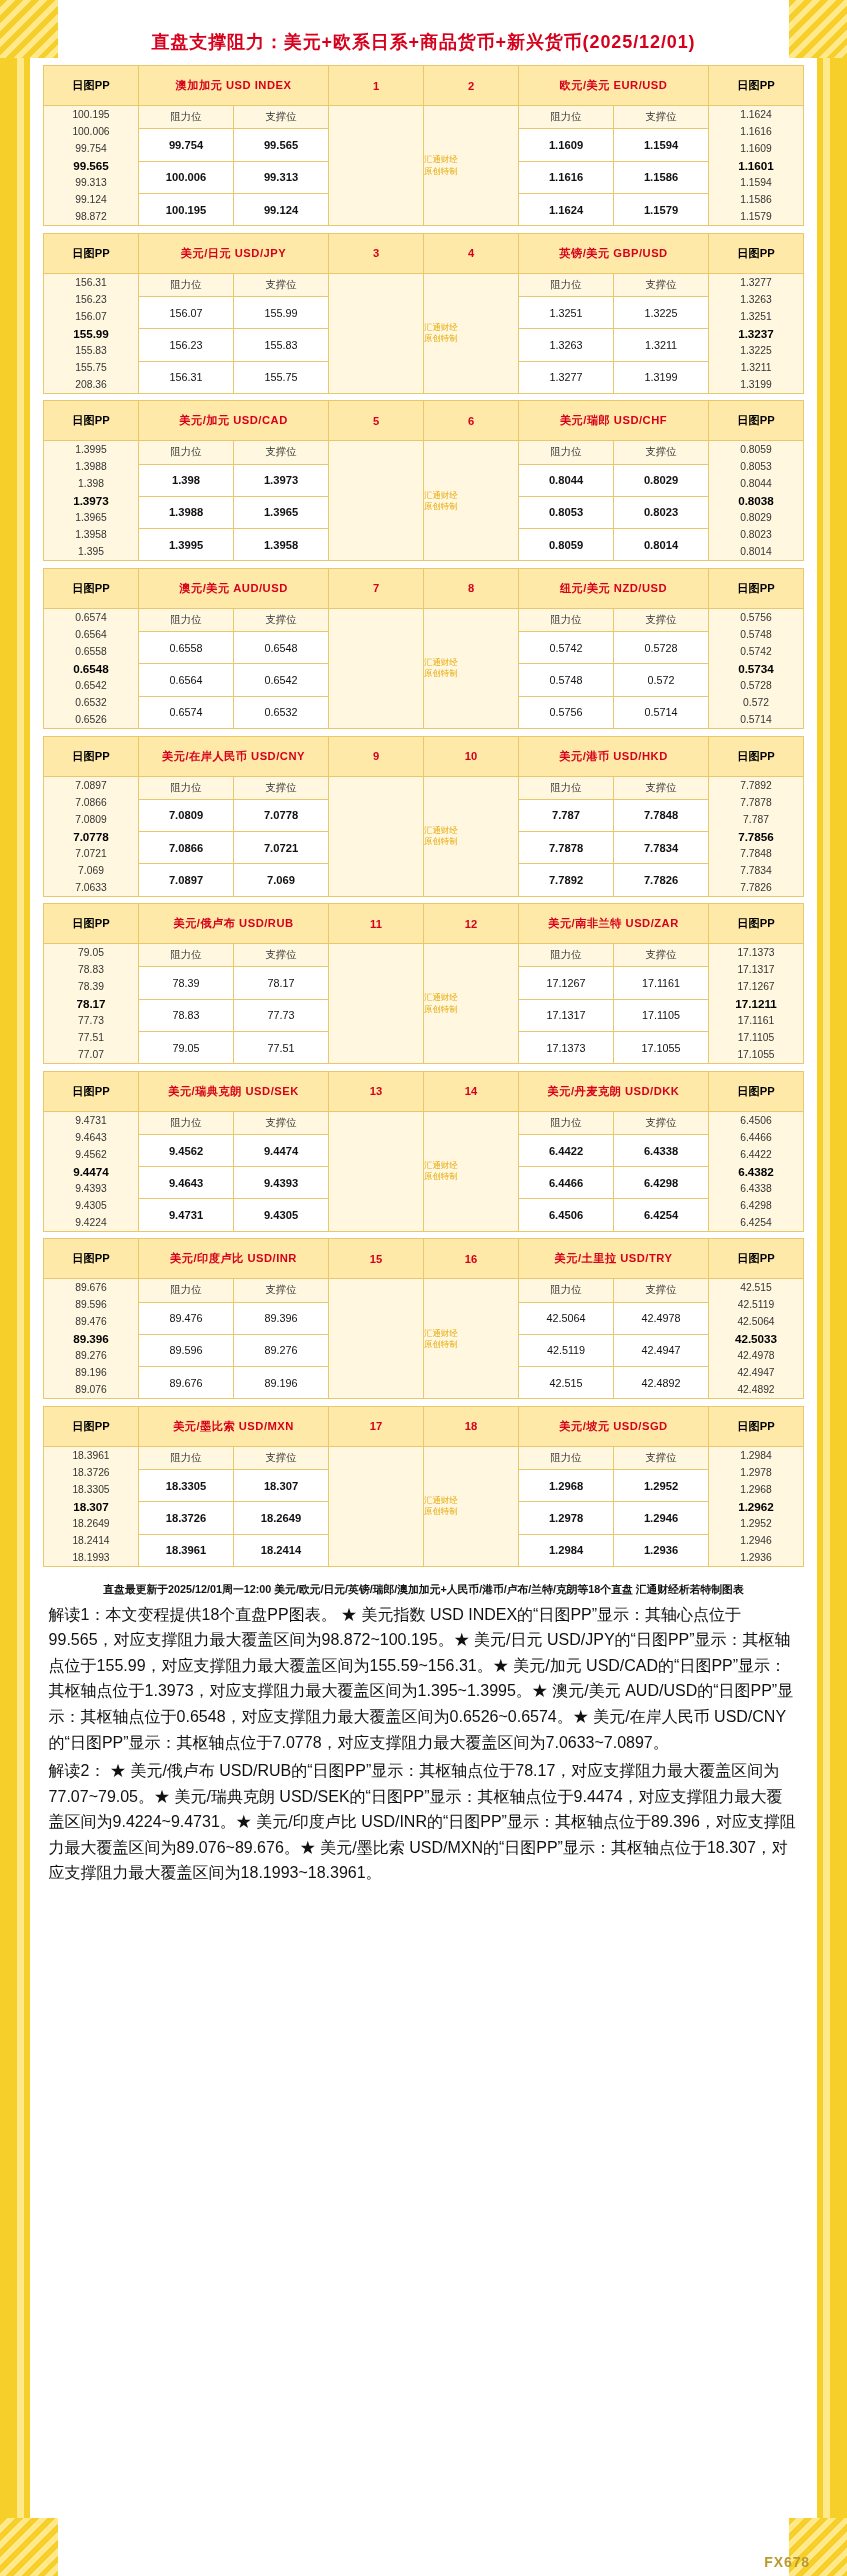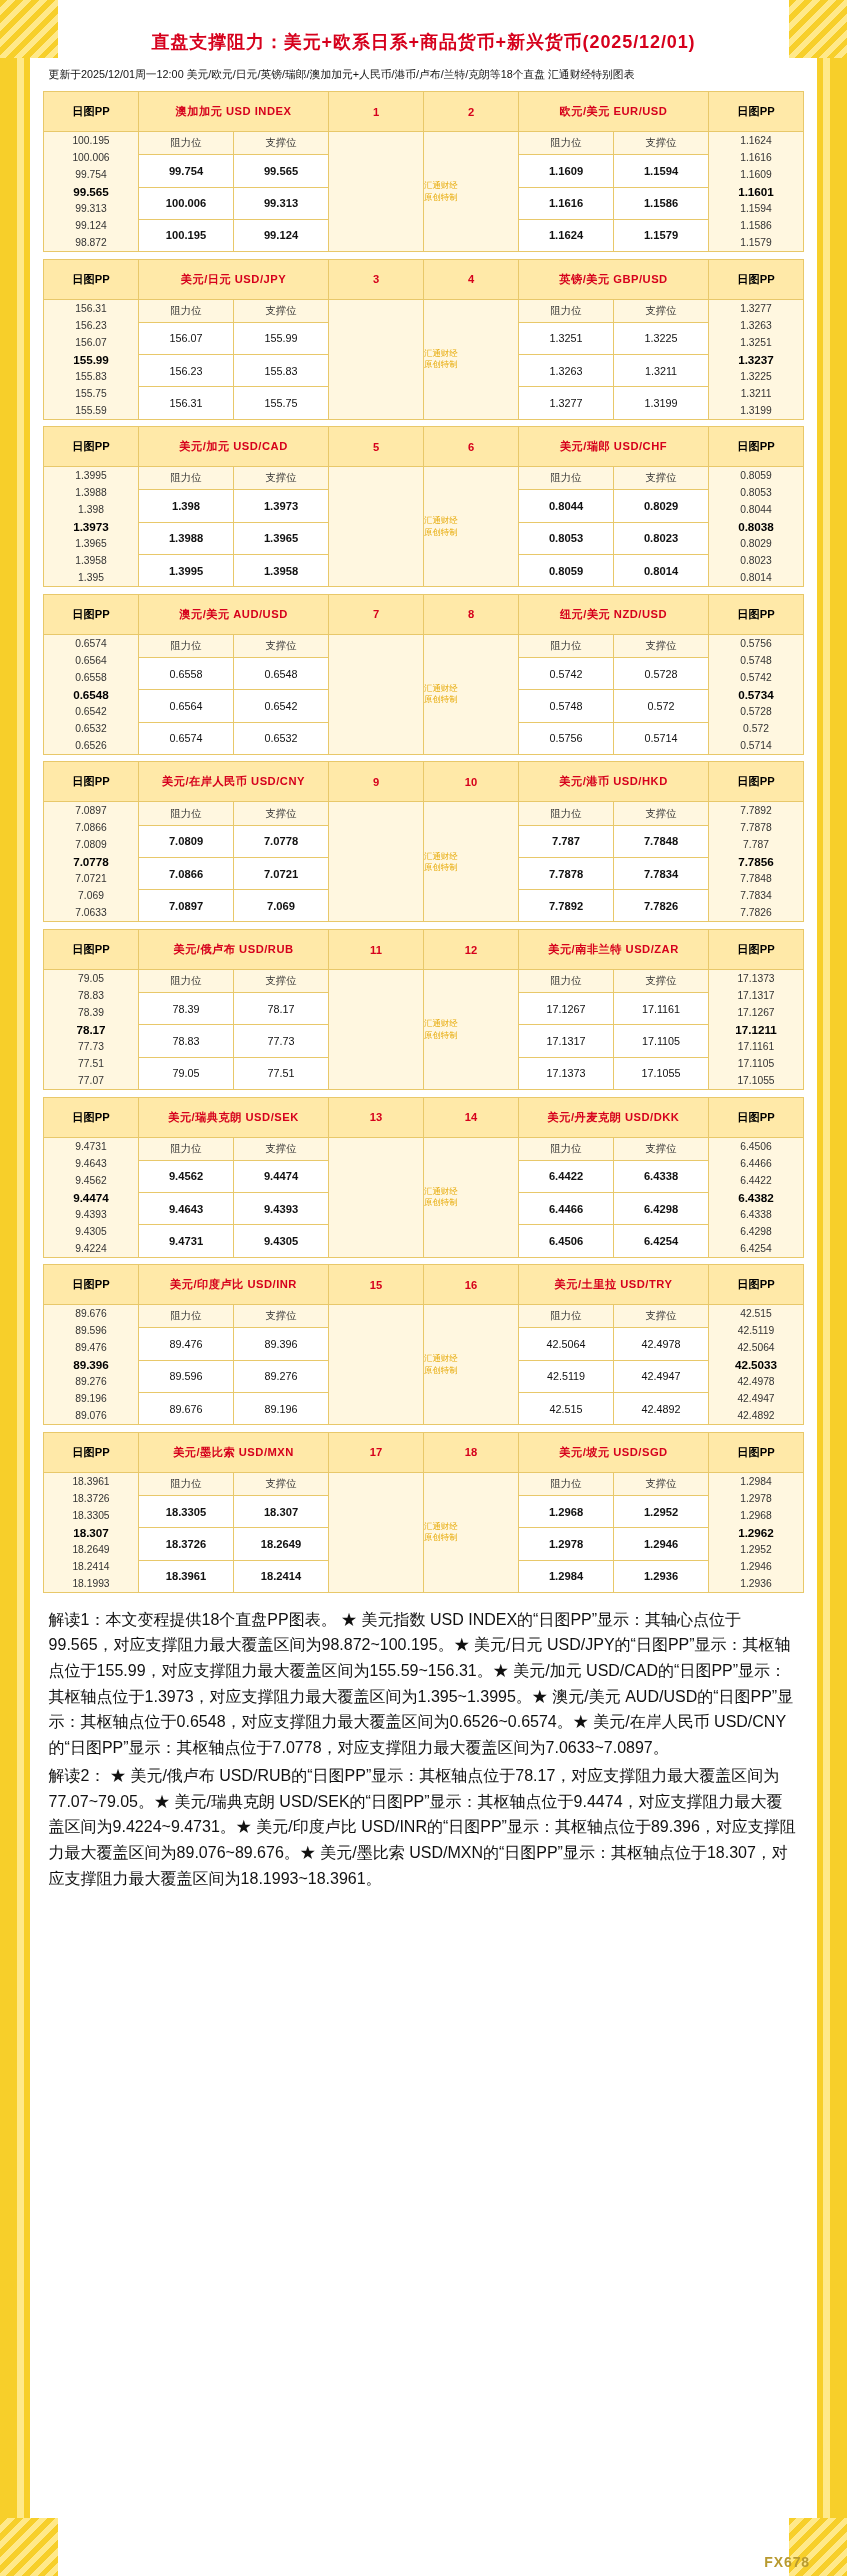--- a/index.html
+++ b/index.html
@@ -121,21 +121,20 @@
 <body>
 
 <div class="page">
   <div class="corner c-tl"></div>
   <div class="corner c-tr"></div>
   <div class="corner c-bl"></div>
   <div class="corner c-br"></div>
 
   <div class="inner">
     <div class="title">直盘支撑阻力：美元+欧系日系+商品货币+新兴货币(2025/12/01)</div>
-    <div class="subtitle">更新于2025/12/01周一12:00  美元/欧元/日元/英镑/瑞郎/澳加加元+人民币/港币/卢布/兰特/克朗等18个直盘  汇通财经特别图表</div>
 
     <div id="blocks">
         <table class="pairtable">
           <tbody>
             <tr class="hdrrow">
               <td class="hdr-pp">日图PP</td>
               <td colspan="2" class="hdr-pair">澳加加元  USD INDEX</td>
               <td class="hdr-num">1</td>
               <td class="hdr-num">2</td>
               <td colspan="2" class="hdr-pair">欧元/美元  EUR/USD</td>
@@ -201,21 +200,21 @@
               <td class="hdr-pp">日图PP</td>
             </tr>
             <tr class="sub2">
               <td class="ppcol" rowspan="5">
                 <div class="">156.31</div>
                 <div class="">156.23</div>
                 <div class="">156.07</div>
                 <div class="mid">155.99</div>
                 <div class="">155.83</div>
                 <div class="">155.75</div>
-                <div class="">155.59</div>
+                <div class="">208.36</div>
               </td>
               <td>阻力位</td>
               <td>支撑位</td>
               <td class="emptycell" rowspan="4"></td>
               <td class="emptycell" rowspan="4">
                 <div class="wm">汇通财经<br>原创特制</div>
               </td>
               <td>阻力位</td>
               <td>支撑位</td>
               <td class="ppcol" rowspan="5">
@@ -658,19 +657,20 @@
               <td class="valcell bold">18.2414</td>
               <td class="valcell bold">1.2984</td>
               <td class="valcell bold">1.2936</td>
             </tr>
           </tbody>
         </table>
         <div class="blockgap"></div>
       </div>
 
     <div class="footer">
+      <p class="lead">直盘最更新于2025/12/01周一12:00  美元/欧元/日元/英镑/瑞郎/澳加加元+人民币/港币/卢布/兰特/克朗等18个直盘  汇通财经析若特制图表</p>
       <p class="footnote">解读1：本文变程提供18个直盘PP图表。  ★  美元指数 USD INDEX的“日图PP”显示：其轴心点位于99.565，对应支撑阻力最大覆盖区间为98.872~100.195。★ 美元/日元 USD/JPY的“日图PP”显示：其枢轴点位于155.99，对应支撑阻力最大覆盖区间为155.59~156.31。★  美元/加元 USD/CAD的“日图PP”显示：其枢轴点位于1.3973，对应支撑阻力最大覆盖区间为1.395~1.3995。★  澳元/美元 AUD/USD的“日图PP”显示：其枢轴点位于0.6548，对应支撑阻力最大覆盖区间为0.6526~0.6574。★  美元/在岸人民币 USD/CNY的“日图PP”显示：其枢轴点位于7.0778，对应支撑阻力最大覆盖区间为7.0633~7.0897。</p>
       <p class="footnote">解读2：  ★  美元/俄卢布 USD/RUB的“日图PP”显示：其枢轴点位于78.17，对应支撑阻力最大覆盖区间为77.07~79.05。★  美元/瑞典克朗 USD/SEK的“日图PP”显示：其枢轴点位于9.4474，对应支撑阻力最大覆盖区间为9.4224~9.4731。★  美元/印度卢比 USD/INR的“日图PP”显示：其枢轴点位于89.396，对应支撑阻力最大覆盖区间为89.076~89.676。★  美元/墨比索 USD/MXN的“日图PP”显示：其枢轴点位于18.307，对应支撑阻力最大覆盖区间为18.1993~18.3961。</p>
     </div>
   </div>
   <div class="brand">FX678</div>
 </div>
 
 
 </body></html>

